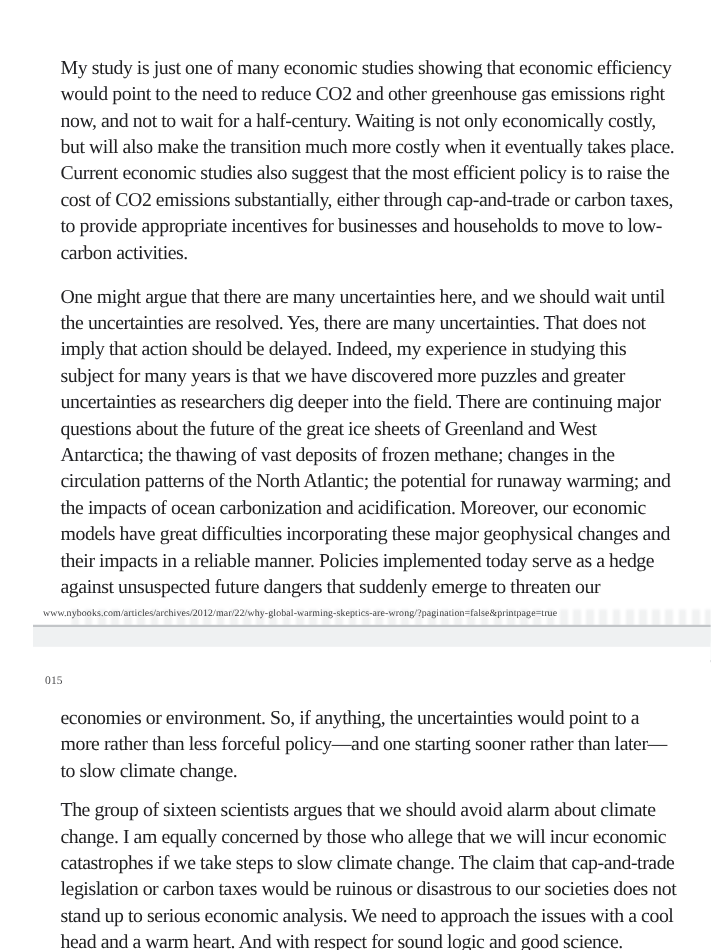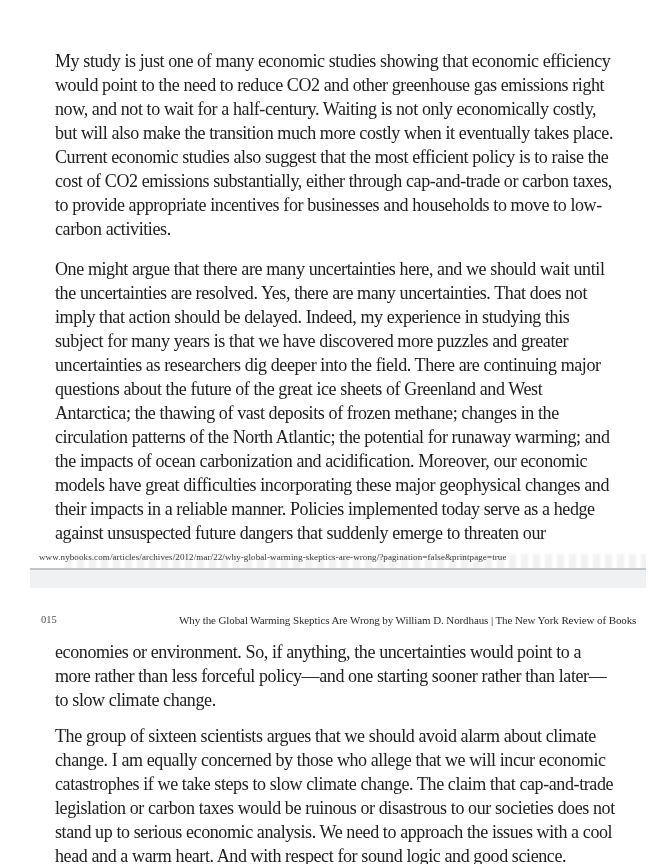--- a/index.html
+++ b/index.html
@@ -129,21 +129,20 @@
 against unsuspected future dangers that suddenly emerge to threaten our</div>
     <div class="compression-artifact"></div>
     <div class="footer-url">www.nybooks.com/articles/archives/2012/mar/22/why-global-warming-skeptics-are-wrong/?pagination=false&amp;printpage=true</div>
     <div class="footer-page-num">1</div>
   </section>
 
   <div class="page-gap"></div>
 
   <section class="page page-2">
     <div class="header-left">015</div>
-    <div class="header-title">Why the Global Warming Skeptics Are Wrong by William D. Nordhaus | The New York Review of Books</div>
     <div class="body-para para-2a">economies or environment. So, if anything, the uncertainties would point to a
 more rather than less forceful policy—and one starting sooner rather than later—
 to slow climate change.</div>
     <div class="body-para para-2b">The group of sixteen scientists argues that we should avoid alarm about climate
 change. I am equally concerned by those who allege that we will incur economic
 catastrophes if we take steps to slow climate change. The claim that cap-and-trade
 legislation or carbon taxes would be ruinous or disastrous to our societies does not
 stand up to serious economic analysis. We need to approach the issues with a cool
 head and a warm heart. And with respect for sound logic and good science.</div>
     <div class="date-line">—February 22, 2012</div>

